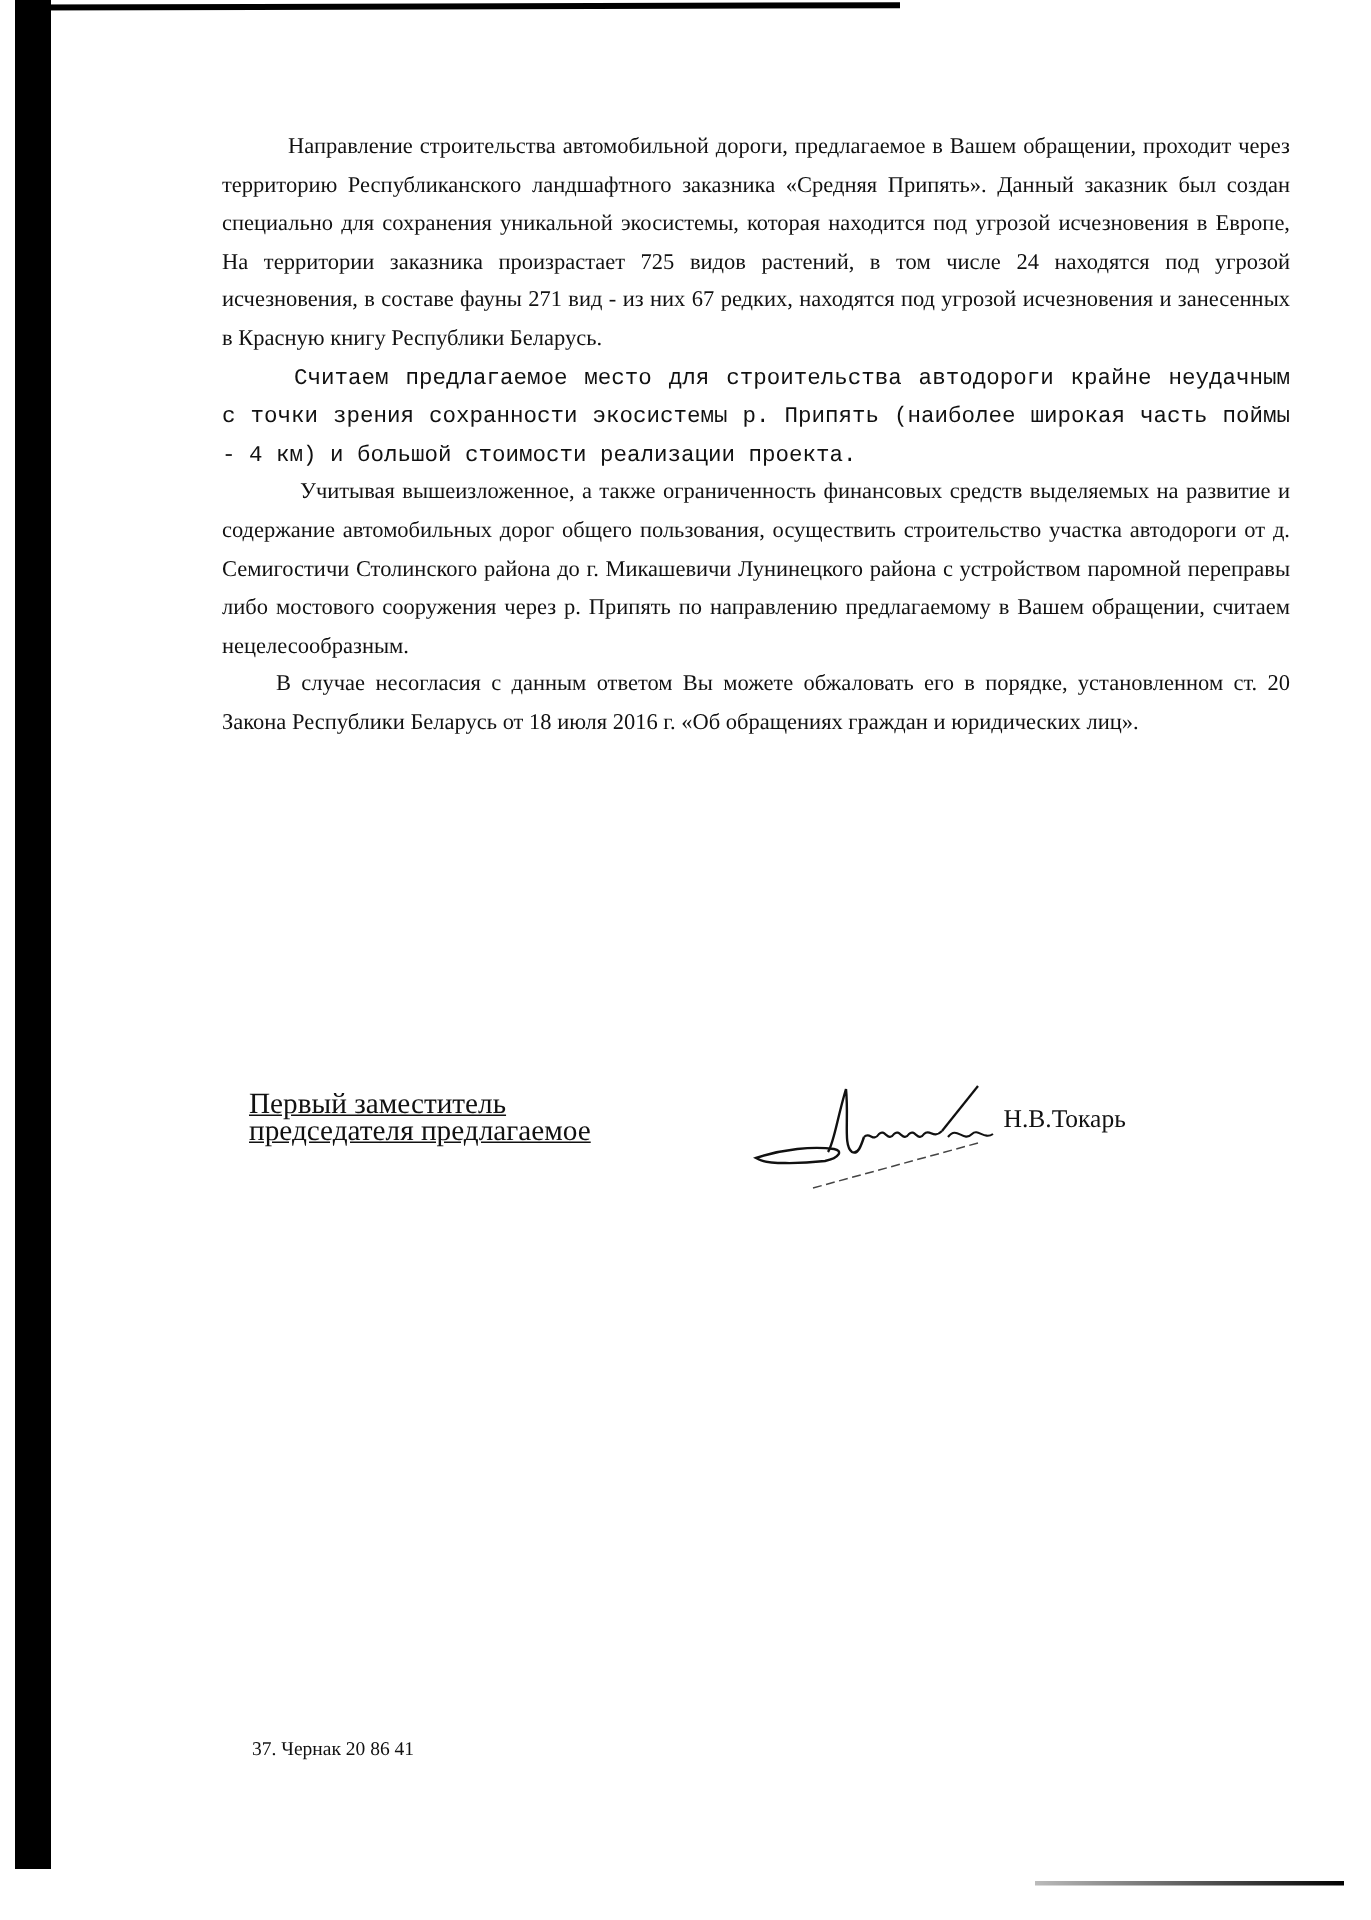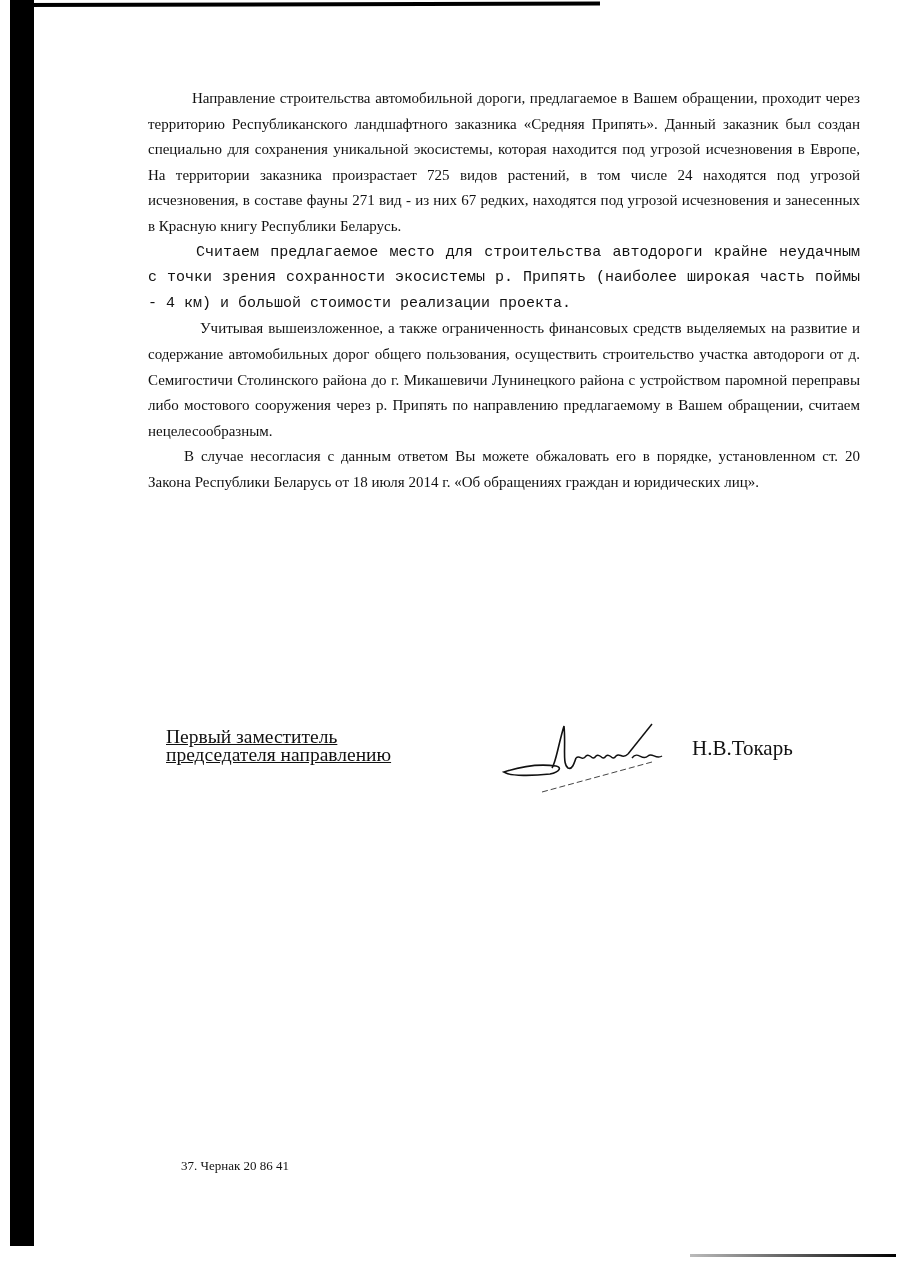--- a/index.html
+++ b/index.html
@@ -33,46 +33,45 @@
   }
   .signer-title {
     position: absolute; left: 0; top: 0;
     font-size: 19.5px; line-height: 18px; text-decoration: underline;
   }
   .signer-title div { white-space: nowrap; }
   .signature-mark {
     position: absolute; left: 336px; top: -22px; width: 170px; height: 90px;
   }
   .signer-name {
-    position: absolute; left: 526px; top: 8px; font-size: 21px;
+    position: absolute; left: 503px; top: 8px; font-size: 17px;
   }
   .footer-note {
     position: absolute; left: 168px; top: 1158px;
     font-size: 13px;
-    margin-left: 13px;
   }
 </style>
 </head>
 <body>
 
 <div class="scan-left-bar"></div>
 <div class="scan-top-line"></div>
 <div class="scan-bottom-line"></div>
 
 <div class="body-text">
   <p class="para p1">Направление строительства автомобильной дороги, предлагаемое в Вашем обращении, проходит через территорию Республиканского ландшафтного заказника «Средняя Припять». Данный заказник был создан специально для сохранения уникальной экосистемы, которая находится под угрозой исчезновения в Европе, На территории заказника произрастает 725 видов растений, в том числе 24 находятся под угрозой исчезновения, в составе фауны 271 вид - из них 67 редких, находятся под угрозой исчезновения и занесенных в Красную книгу Республики Беларусь.</p>
   <p class="para p2">Считаем предлагаемое место для строительства автодороги крайне неудачным с точки зрения сохранности экосистемы р. Припять (наиболее широкая часть поймы - 4 км) и большой стоимости реализации проекта.</p>
   <p class="para p3">Учитывая вышеизложенное, а также ограниченность финансовых средств выделяемых на развитие и содержание автомобильных дорог общего пользования, осуществить строительство участка автодороги от д. Семигостичи Столинского района до г. Микашевичи Лунинецкого района с устройством паромной переправы либо мостового сооружения через р. Припять по направлению предлагаемому в Вашем обращении, считаем нецелесообразным.</p>
-  <p class="para p4">В случае несогласия с данным ответом Вы можете обжаловать его в порядке, установленном ст. 20 Закона Республики Беларусь от 18 июля 2014 г. «Об обращениях граждан и юридических лиц».</p>
+  <p class="para p4">В случае несогласия с данным ответом Вы можете обжаловать его в порядке, установленном ст. 20 Закона Республики Беларусь от 18 июля 2016 г. «Об обращениях граждан и юридических лиц».</p>
 </div>
 
 <div class="signature-block">
   <div class="signer-title">
     <div>Первый заместитель</div>
-    <div>председателя направлению</div>
+    <div>председателя предлагаемое</div>
   </div>
   <svg class="signature-mark" viewBox="0 0 170 90">
     <path d="M2 66 C20 60 40 58 54 60 C60 61 58 66 48 68 C30 70 10 70 4 67 Z" fill="none" stroke="#111" stroke-width="1.6"></path>
     <path d="M50 62 C54 56 56 40 62 20 C64 40 60 58 66 62 C70 64 72 58 74 52" fill="none" stroke="#111" stroke-width="1.6"></path>
     <path d="M74 52 C78 48 80 56 84 50 C88 46 90 56 94 50 C98 46 100 56 104 50 C108 46 110 56 114 50 C118 46 120 54 126 48" fill="none" stroke="#111" stroke-width="1.5"></path>
     <path d="M126 48 L150 18" fill="none" stroke="#111" stroke-width="1.5"></path>
     <path d="M130 52 C136 44 140 56 146 50 C150 46 154 54 160 50" fill="none" stroke="#111" stroke-width="1.4"></path>
     <path d="M40 86 L150 56" fill="none" stroke="#444" stroke-width="1" stroke-dasharray="6 3"></path>
   </svg>
   <div class="signer-name">Н.В.Токарь</div>

